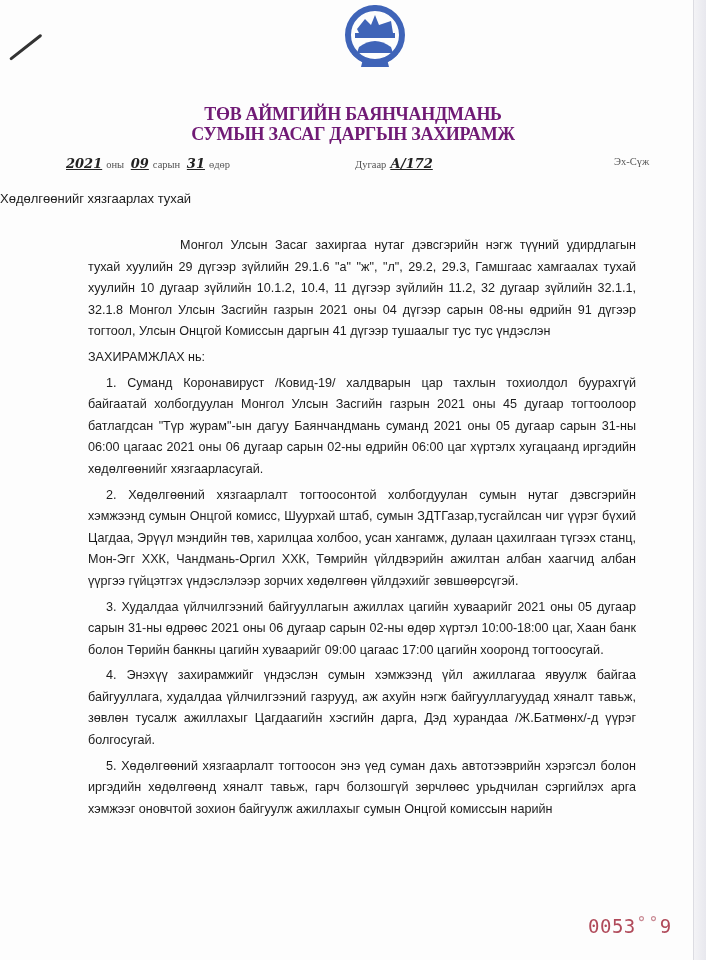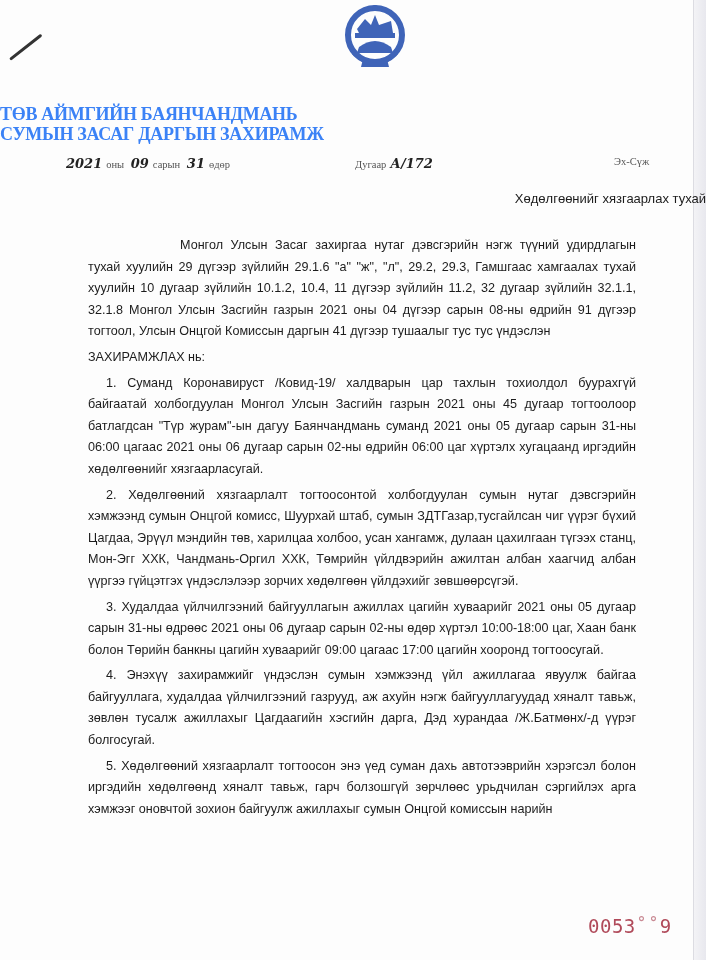--- a/index.html
+++ b/index.html
@@ -17,40 +17,40 @@
     }
     .pen-mark {
       position: absolute; left: 10px; top: 30px; width: 40px; height: 3px;
       background: #333; transform: rotate(-38deg); transform-origin: left center;
       top: 58px; border-radius: 2px;
     }
     .emblem {
       position: absolute; left: 335px; top: 3px; width: 80px; height: 80px;
     }
     .header {
-      position: absolute; left: 0; width: 706px; 
+      position: absolute; left: 0; width: 706px; text-align: center;
       font-family: "Liberation Serif", serif; font-weight: bold;
-      color: #3b82f6; font-size: 18px; letter-spacing: -0.3px;
+      color: #701a75; font-size: 18px; letter-spacing: -0.3px;
     }
     .header.l1 { top: 104px; }
     .header.l2 { top: 124px; }
     .meta-row {
       position: absolute; top: 156px; left: 0; width: 706px; height: 20px;
       font-family: "Liberation Serif", serif; font-size: 10.5px; color: #555;
     }
     .date { position: absolute; left: 62px; top: 0; }
     .hand {
       font-family: "DejaVu Serif", serif; font-style: italic; font-weight: bold;
-      color: #222; font-size: 13px; 
+      color: #222; font-size: 13px; text-decoration: underline;
       text-decoration-thickness: 1px; padding: 0 4px;
     }
     .number { position: absolute; left: 355px; top: 0; }
     .place { position: absolute; left: 614px; top: 0; }
     .doc-title {
-      position: absolute; top: 191px; left: 0; width: 706px; text-align: right;
+      position: absolute; top: 191px; left: 0; width: 706px; text-align: left;
       font-size: 13px; color: #1c1c1c;
     }
     .body-text {
       position: absolute; left: 84px; top: 231px; width: 556px;
       font-size: 12.6px; line-height: 21.6px; text-align: justify;
       color: #1c1c1c;
     }
     .body-text p { margin: 4px; }
     .intro { text-indent: 92px; }
     .item { text-indent: 18px; margin-top: 1px !important; }

